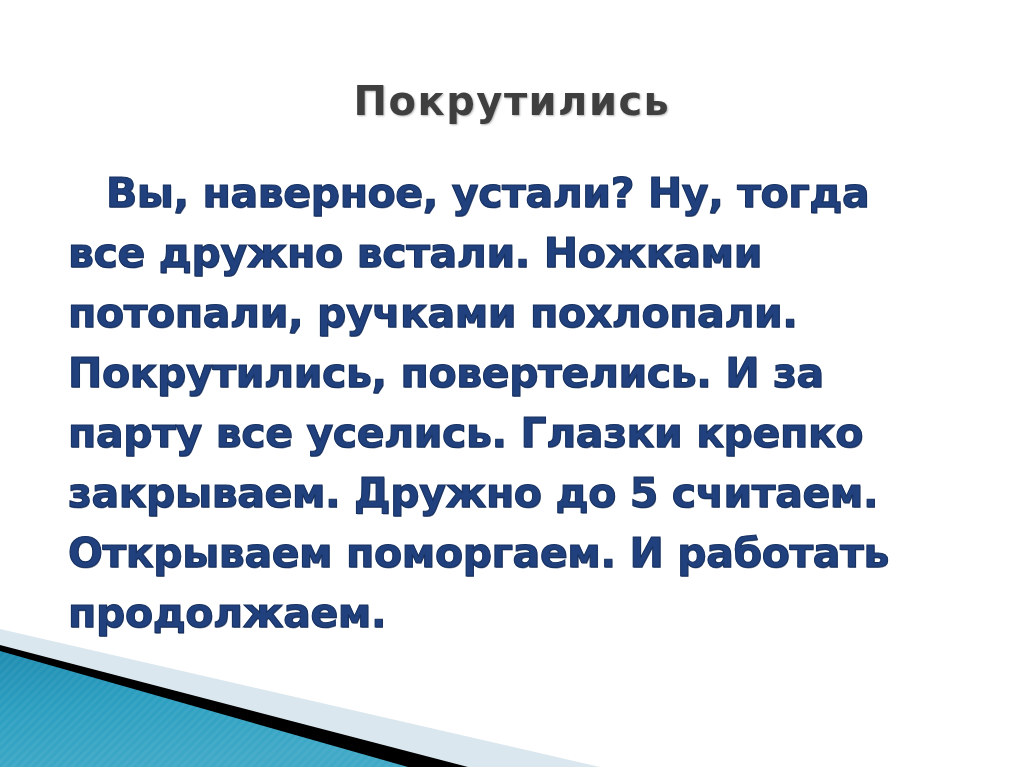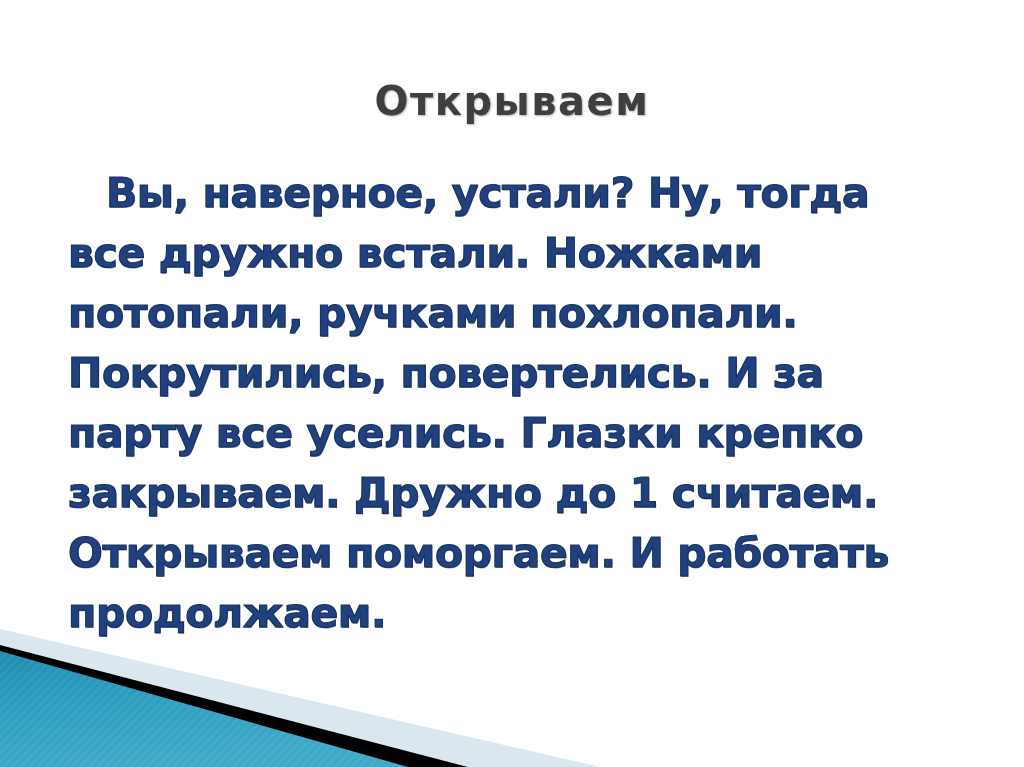--- a/index.html
+++ b/index.html
@@ -66,24 +66,24 @@
     height: 160px;
     pointer-events: none;
   }
   .deco svg { display: block; width: 1024px; height: 160px; }
 </style>
 </head>
 <body>
 
 <div class="slide">
 
-  <div class="slide-title">Открываем</div>
+  <div class="slide-title">Покрутились</div>
 
   <div class="body-block">
-    <p class="body-text">Вы, наверное, устали? Ну, тогда все дружно встали. Ножками потопали, ручками похлопали. Покрутились, повертелись. И за парту все уселись. Глазки крепко закрываем. Дружно до 1 считаем. Открываем поморгаем. И работать продолжаем.</p>
+    <p class="body-text">Вы, наверное, устали? Ну, тогда все дружно встали. Ножками потопали, ручками похлопали. Покрутились, повертелись. И за парту все уселись. Глазки крепко закрываем. Дружно до 5 считаем. Открываем поморгаем. И работать продолжаем.</p>
   </div>
 
   <div class="deco">
     <svg viewBox="0 0 1024 160" preserveAspectRatio="none">
       <defs>
         <linearGradient id="tealGrad" x1="0" y1="0" x2="0.35" y2="1">
           <stop offset="0%" stop-color="#1f8cb0"></stop>
           <stop offset="45%" stop-color="#2b9ec0"></stop>
           <stop offset="100%" stop-color="#3fa9c7"></stop>
         </linearGradient>

